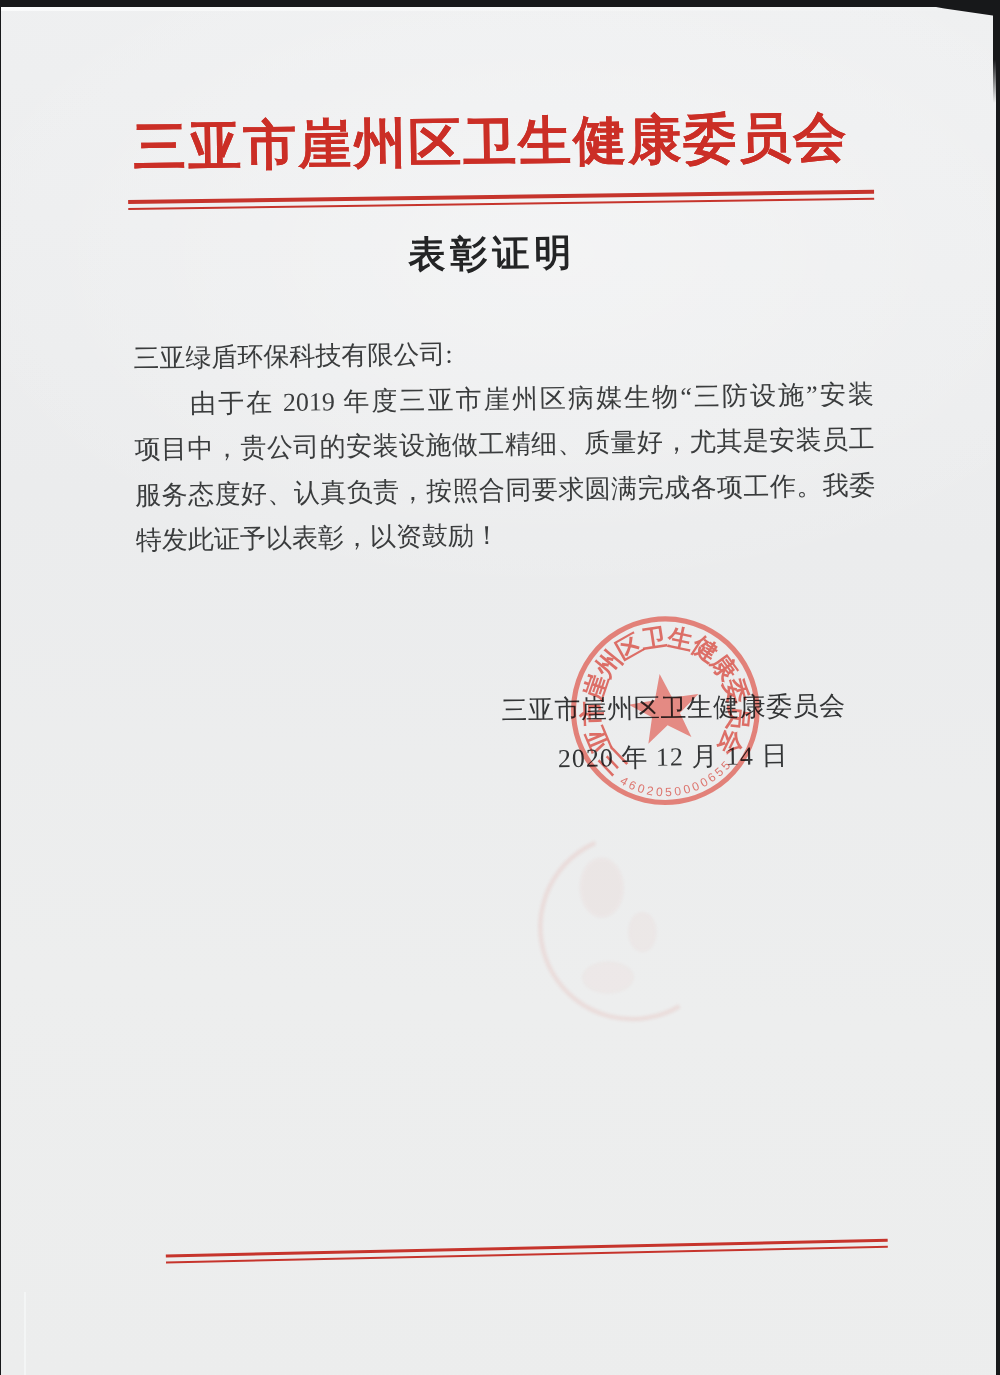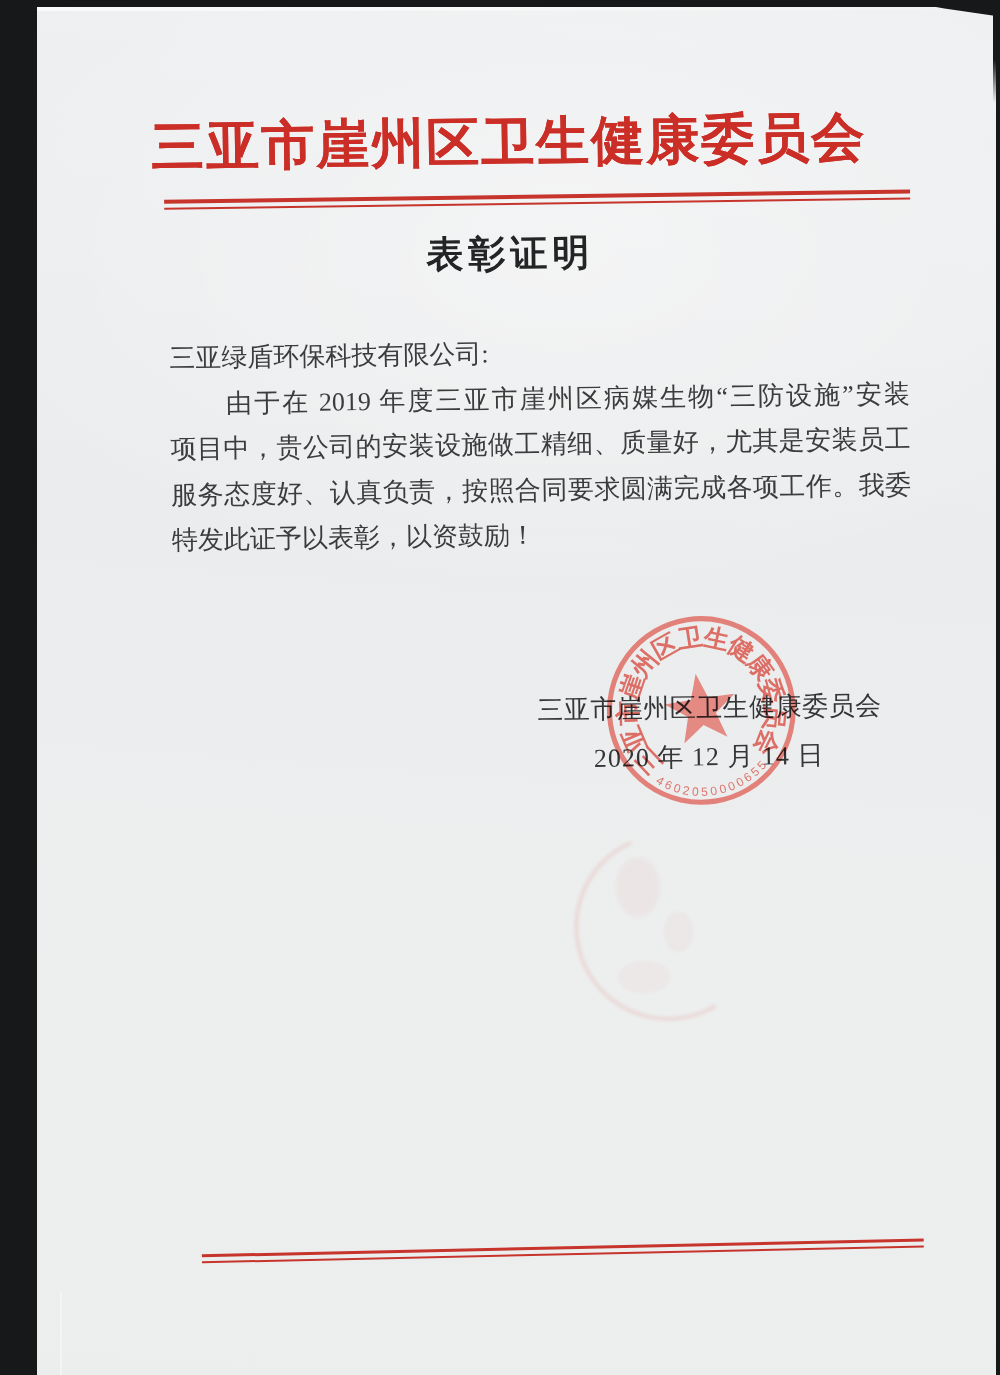--- a/index.html
+++ b/index.html
@@ -9,21 +9,20 @@
     overflow:hidden;
     font-family:"Liberation Serif","DejaVu Serif",serif;
     position:relative;
   }
   .paper{
     position:absolute;
     top:7px;left:1px;right:4px;bottom:0;
     background:
       radial-gradient(ellipse 900px 500px at 55% 18%, rgba(255,255,255,.35), rgba(255,255,255,0) 70%),
       linear-gradient(184deg,#eff0f1 0%, #ebeced 38%, #edeeee 72%, #eceded 100%);
-    margin-left: 36px;
   }
   .paper-edge-top{
     position:absolute;top:0;left:0;right:0;height:4px;
     background:linear-gradient(178.8deg,#fbfcfc, rgba(251,252,252,0));
   }
   .corner-dark{
     position:absolute;top:0;right:0;width:60px;height:9px;
     background:#17181a;
     clip-path:polygon(0 0,100% 0,100% 100%,14% 18%);
   }

